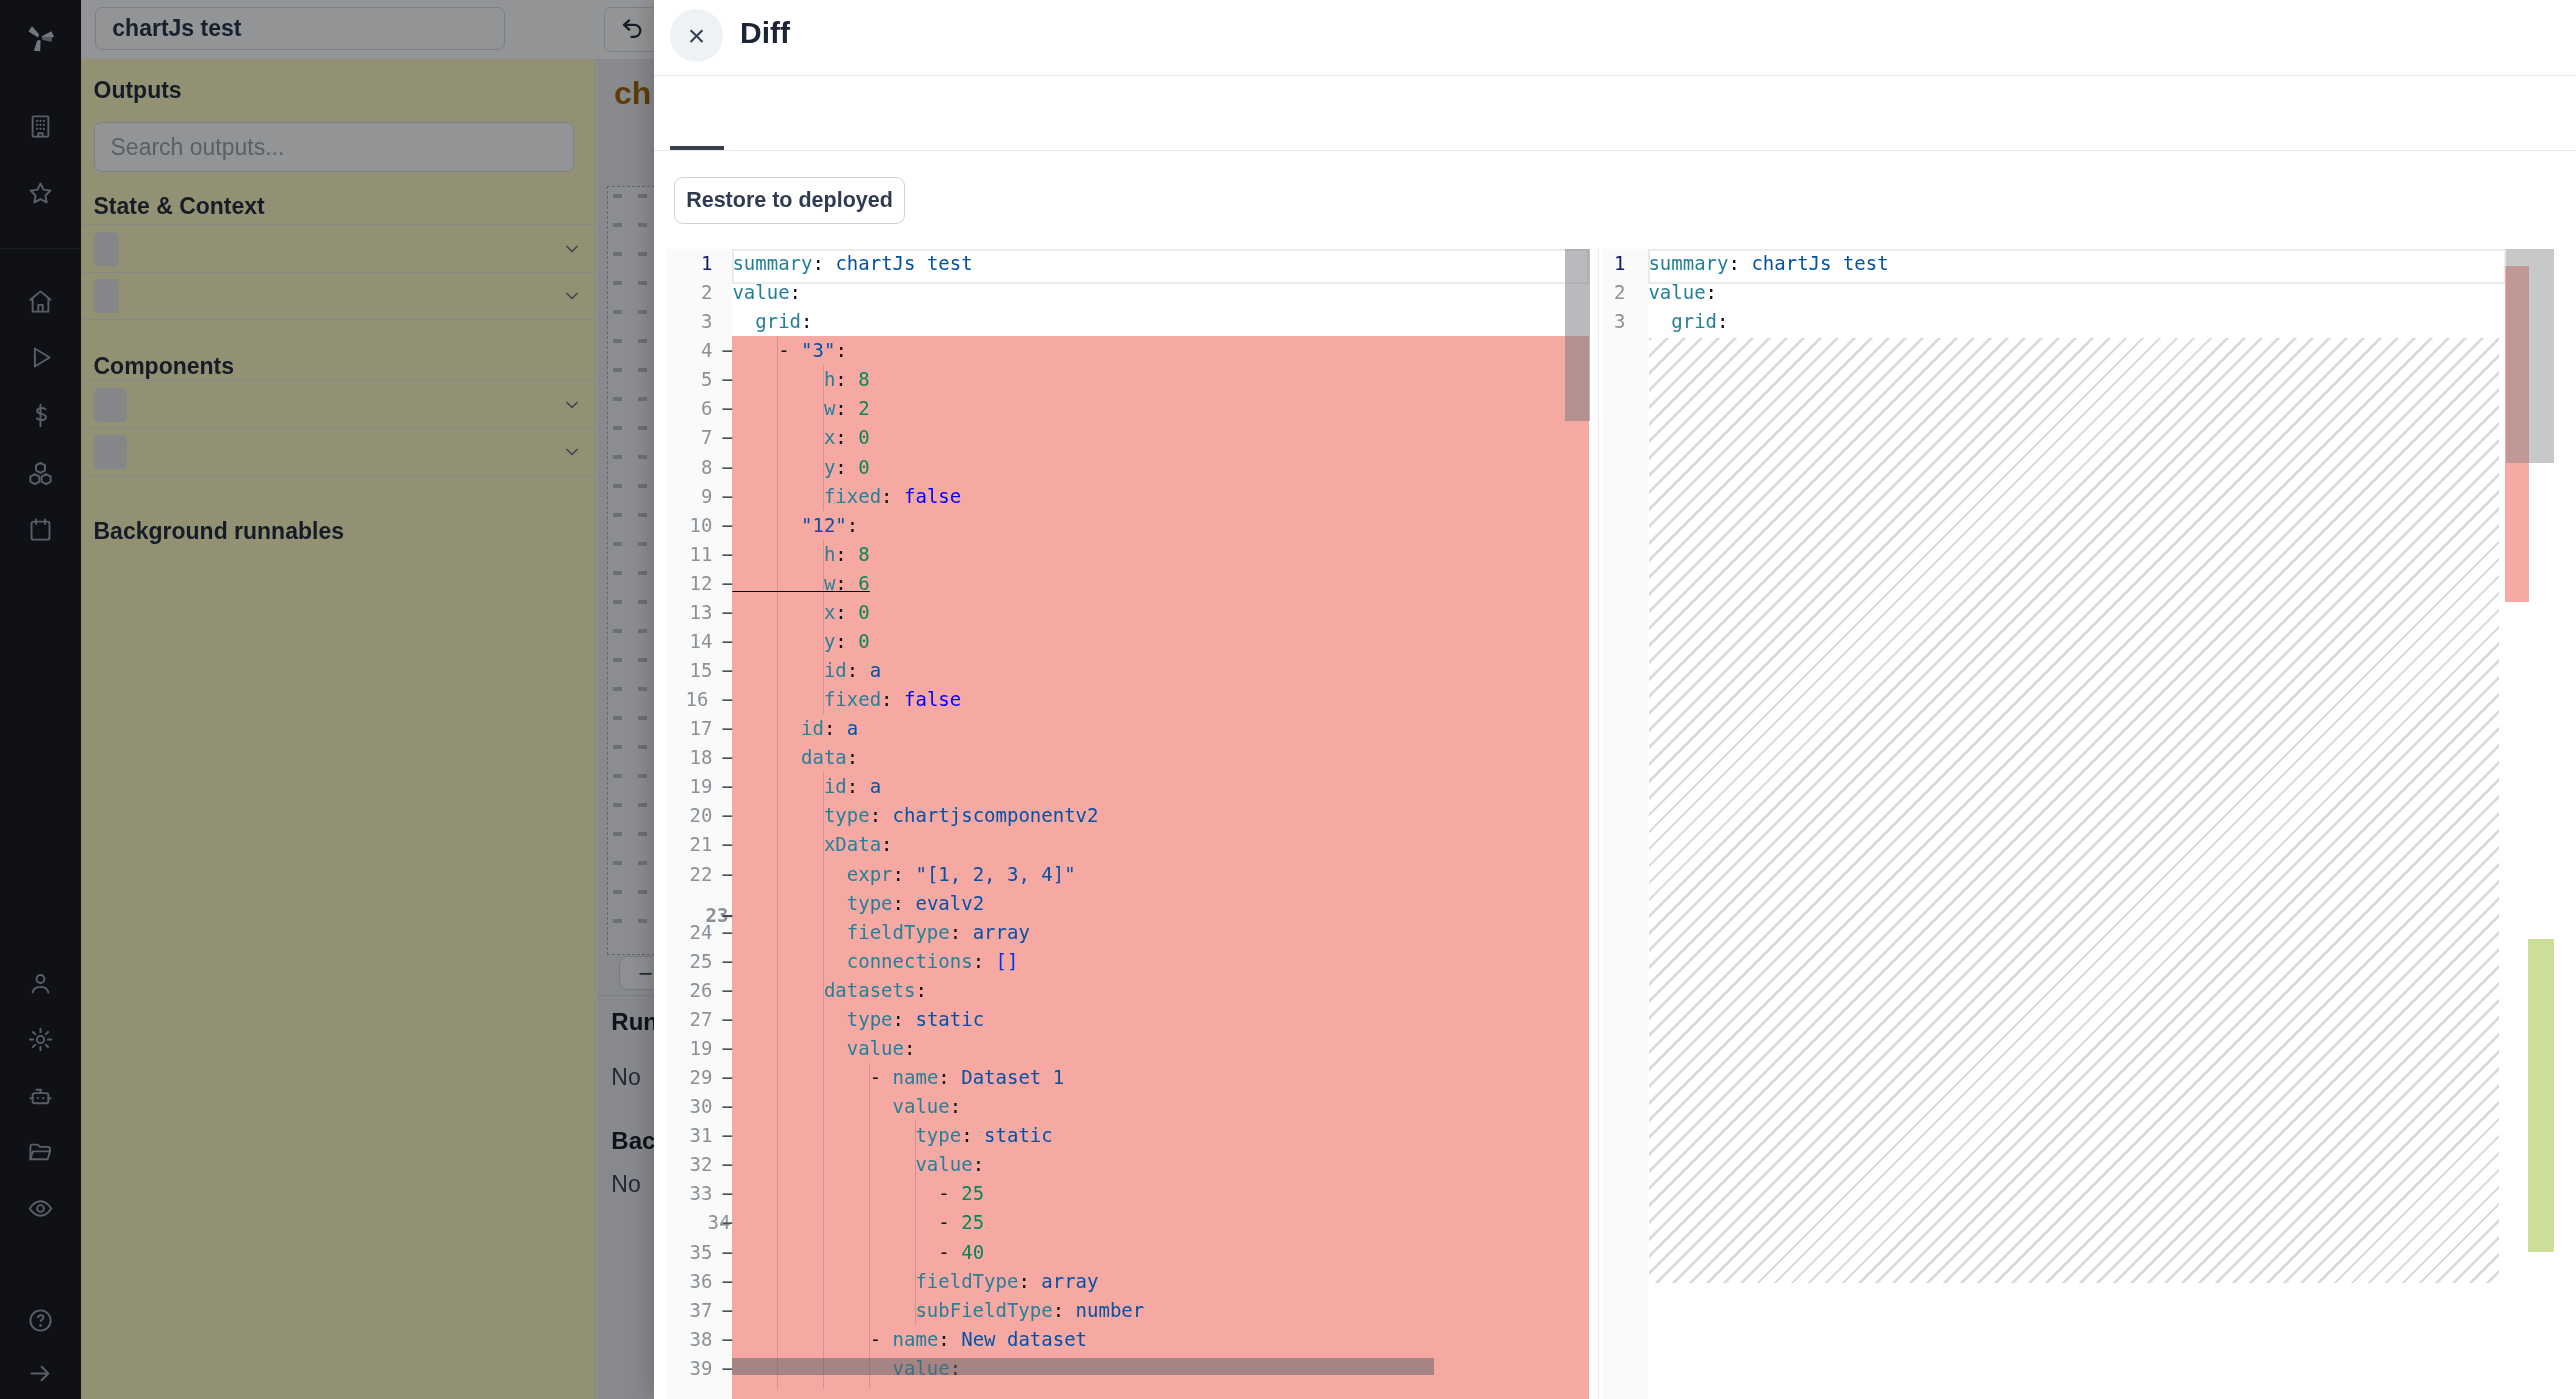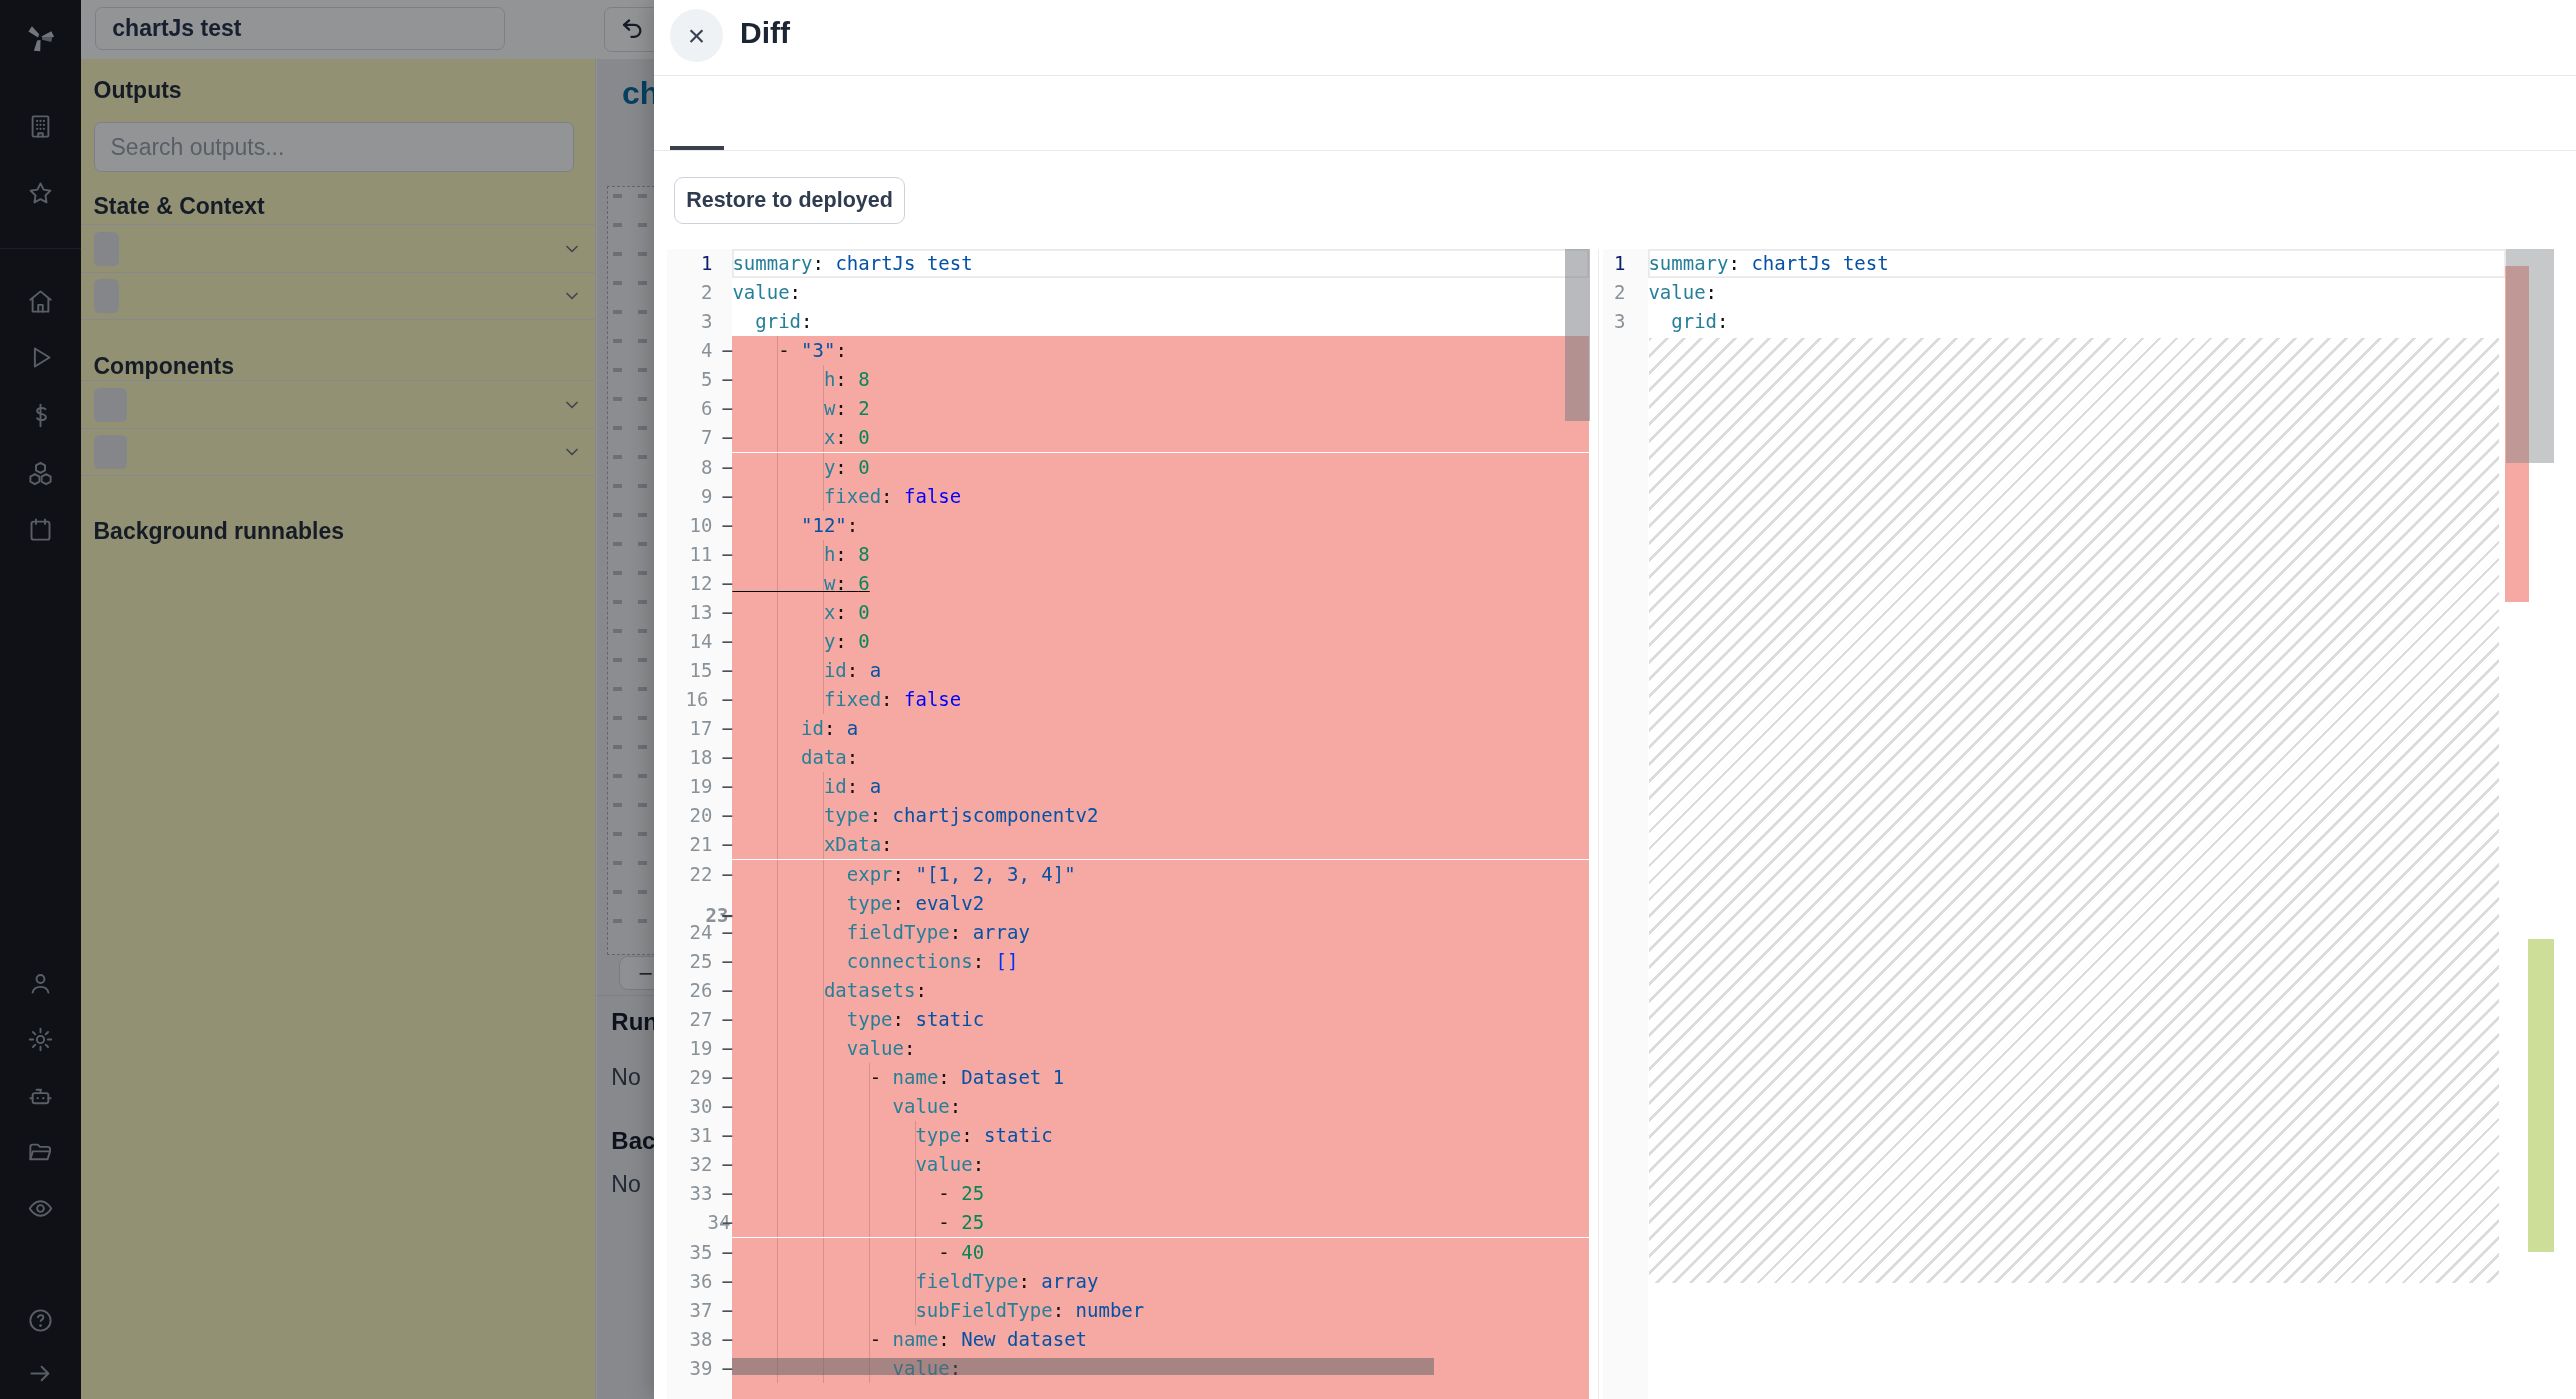--- a/index.html
+++ b/index.html
@@ -26,21 +26,21 @@
   .prow{position:absolute;left:0;width:515px;height:48px;border-top:0.9px solid #e8eaee;display:flex;align-items:center;box-sizing:border-box;}
   .prow.last{border-bottom:0.9px solid #e8eaee;}
   .pbadge{margin-left:12.5px;height:34px;background:#e5e7ea;border-radius:5.4px;display:inline-flex;align-items:center;
     padding:0 12.5px;font-size:20.6px;color:#3c4654;gap:8px;}
   .pbadge .hand{font-size:19px;color:#4b5563;}
   .prow .sp{flex:1;}
   .ptype{font-size:23px;font-weight:700;color:#1f2937;}
   .chev{margin:0 14.3px 0 9px;display:inline-flex;}
   
   #canvas{position:absolute;left:597px;top:59px;width:1979px;height:1340px;background:#eaecee;}
-  #canvas-title{position:absolute;left:25px;top:16px;font-size:32px;font-weight:700;color:#0369a1;}
+  #canvas-title{position:absolute;left:17px;top:16px;font-size:32px;font-weight:700;color:#a16207;}
   #grid-box{position:absolute;left:10px;top:127px;width:627px;height:769px;border:1.8px dashed #a8adb5;background:#f2f3f5;box-sizing:border-box;}
   .dashcol{position:absolute;top:7.2px;bottom:7.2px;width:9px;
     background:repeating-linear-gradient(180deg,#b9bdc3 0 3.6px,transparent 3.6px 29px);}
   #zoom-out-pill{position:absolute;left:22.4px;top:897px;width:77px;height:34px;border:0.9px solid #cfd4da;border-radius:9px;
     background:#f7f8f9;font-size:25px;color:#374151;display:flex;align-items:center;padding-left:18px;box-sizing:border-box;}
   #canvas-div{position:absolute;left:0;top:936px;width:627px;height:0.9px;background:#d6d9de;}
   .ctext-b{position:absolute;left:14.3px;font-size:24px;font-weight:700;color:#111827;}
   .ctext-r{position:absolute;left:14.3px;font-size:23px;color:#374151;}
   
   #backdrop{position:absolute;left:0;top:0;width:654px;height:1399px;background:rgba(8,11,17,0.44);z-index:50;}
@@ -60,21 +60,21 @@
     background:#fff;font-size:21.5px;font-weight:700;color:#2f3b4e;display:flex;align-items:center;justify-content:center;box-sizing:border-box;}
   
   #diff{position:absolute;left:13.4px;top:249px;width:1909px;height:1150px;font-family:"DejaVu Sans Mono",monospace;font-size:19px;}
   .pane{position:absolute;top:0;height:1150px;overflow:hidden;background:#fff;}
   #pane-left{left:0;width:927px;}
   #pane-right{left:936px;width:973px;}
   .gutterbg{position:absolute;left:0;top:0;height:1150px;background:#fafafa;}
   .gcell{position:absolute;left:0;height:30px;line-height:29px;text-align:right;color:#8a9299;box-sizing:border-box;z-index:3;}
   .gcell .num.cur{color:#0b216f;}
   .gcell .minus{position:absolute;left:54px;top:0;color:#444a52;}
-  .crow{position:absolute;height:29px;line-height:29px;white-space:pre;overflow:hidden;z-index:1;background-repeat:no-repeat;}
+  .crow{position:absolute;height:35px;line-height:29px;white-space:pre;overflow:hidden;z-index:1;background-repeat:no-repeat;}
   .crow.removed{background-color:var(--removed-bg);}
   .crow.cur{box-shadow:inset 0 0 0 1.8px #e9e9e9;}
   .t-k{color:var(--c-key);} .t-s{color:var(--c-str);} .t-n{color:var(--c-num);}
   .t-b{color:var(--c-kw);} .t-br{color:var(--c-br);} .t-p{color:#121212;}
   #hatch{position:absolute;left:46px;top:89px;width:850px;height:945px;z-index:2;
     background:repeating-linear-gradient(135deg,#dcdcdc 0 2.7px,transparent 2.7px 12px);}
   .vthumb{position:absolute;z-index:6;}
   #l-vthumb{left:898px;top:0;width:25px;height:172px;background:rgba(118,122,128,.52);}
   #r-vthumb{left:903px;top:0;width:48px;height:214px;background:rgba(128,132,138,.45);}
   #r-ruler-red{position:absolute;left:902px;top:17px;width:24px;height:336px;background:var(--removed-bg);z-index:5;}

